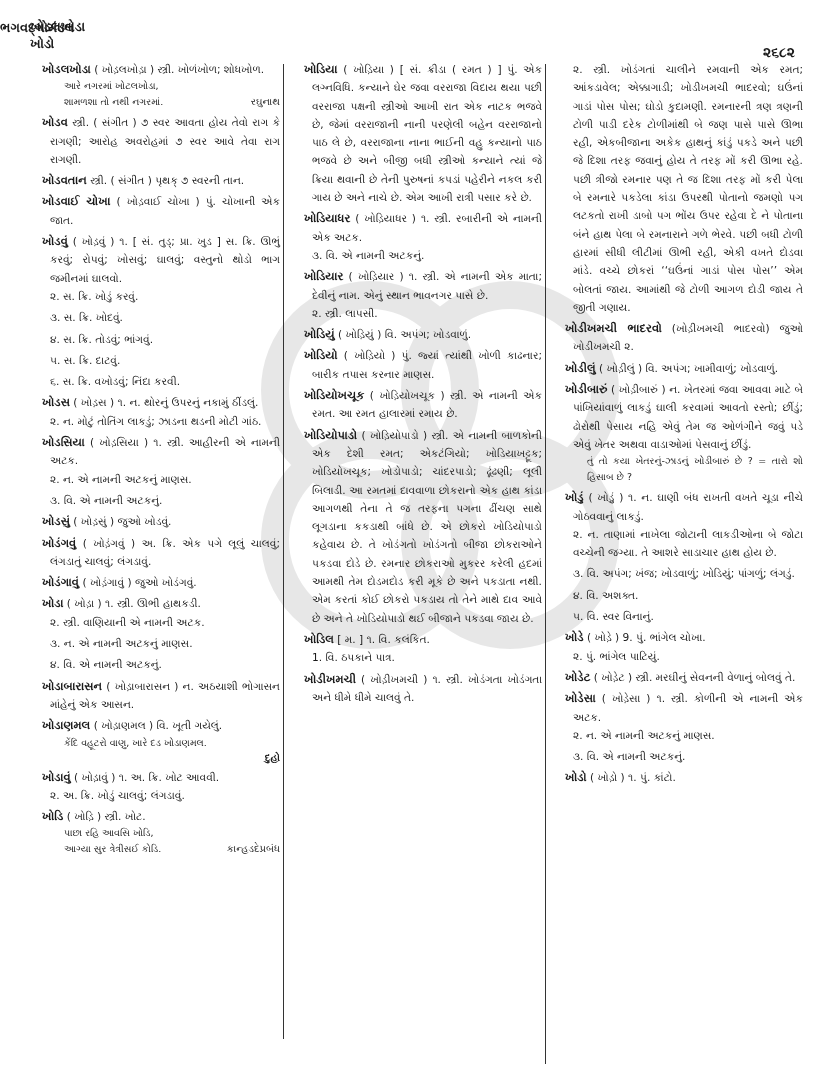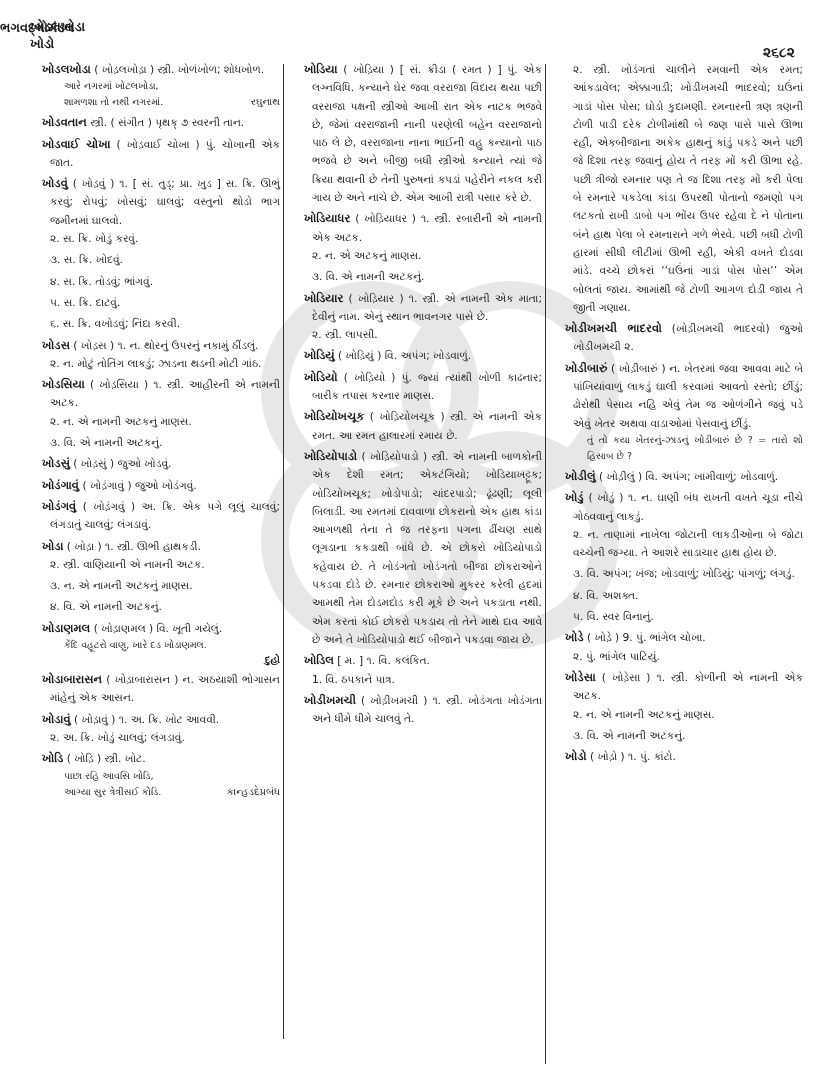--- a/index.html
+++ b/index.html
@@ -62,20 +62,23 @@
 <div class="divider div1"></div>
 <div class="divider div2"></div>
 
 <div class="col col1">
     <div class="entry">
       <div class="hang"><span class="hw">ખોડલખોડા</span> <span class="body">( ખોડ઼લખોડ઼ા ) સ્ત્રી. ખોળંખોળ; શોધખોળ.</span></div>
       <div class="quote"><span>આરે નગરમાં ખોટલખોડા,</span></div>
       <div class="quote"><span class="src">રઘુનાથ</span><span>શામળશા તો નથી નગરમાં.</span></div>
     </div>
     <div class="entry">
+      <div class="hang"><span class="hw">ખોડવ</span> <span class="body">સ્ત્રી. ( સંગીત ) ૭ સ્વર આવતા હોય તેવો રાગ કે રાગણી; આરોહ અવરોહમાં ૭ સ્વર આવે તેવા રાગ રાગણી.</span></div>
+    </div>
+    <div class="entry">
       <div class="hang"><span class="hw">ખોડવતાન</span> <span class="body">સ્ત્રી. ( સંગીત ) પૃથક્ ૭ સ્વરની તાન.</span></div>
     </div>
     <div class="entry">
       <div class="hang"><span class="hw">ખોડવાઈ ચોખા</span> <span class="body">( ખોડ઼વાઈ ચોખા ) પું. ચોખાની એક જાત.</span></div>
     </div>
     <div class="entry">
       <div class="hang"><span class="hw">ખોડવું</span> <span class="body">( ખોડ઼વું ) ૧. [ સં. તુડ્; પ્રા. ખુડ ] સ. ક્રિ. ઊભું કરવું; રોપવું; ખોસવું; ઘાલવું; વસ્તુનો થોડો ભાગ જમીનમાં ઘાલવો.</span></div>
       <div class="sub">૨. સ. ક્રિ. ખોડું કરવું.</div>
       <div class="sub">૩. સ. ક્રિ. ખોદવું.</div>
       <div class="sub">૪. સ. ક્રિ. તોડવું; ભાંગવું.</div>
@@ -88,56 +91,55 @@
     </div>
     <div class="entry">
       <div class="hang"><span class="hw">ખોડસિયા</span> <span class="body">( ખોડ઼સિયા ) ૧. સ્ત્રી. આહીરની એ નામની અટક.</span></div>
       <div class="sub">૨. ન. એ નામની અટકનું માણસ.</div>
       <div class="sub">૩. વિ. એ નામની અટકનું.</div>
     </div>
     <div class="entry">
       <div class="hang"><span class="hw">ખોડસું</span> <span class="body">( ખોડ઼સું ) જુઓ ખોડવું.</span></div>
     </div>
     <div class="entry">
+      <div class="hang"><span class="hw">ખોડંગવું</span> <span class="body">( ખોડ઼ંગવું ) અ. ક્રિ. એક પગે લૂલું ચાલવું; લંગડાતું ચાલવું; લંગડાવું.</span></div>
+    </div>
+    <div class="entry">
       <div class="hang"><span class="hw">ખોડંગાવું</span> <span class="body">( ખોડ઼ંગાવું ) જુઓ ખોડંગવું.</span></div>
-    </div>
-    <div class="entry">
-      <div class="hang"><span class="hw">ખોડંગવું</span> <span class="body">( ખોડ઼ંગવું ) અ. ક્રિ. એક પગે લૂલું ચાલવું; લંગડાતું ચાલવું; લંગડાવું.</span></div>
     </div>
     <div class="entry">
       <div class="hang"><span class="hw">ખોડા</span> <span class="body">( ખોડ઼ા ) ૧. સ્ત્રી. ઊભી હાથકડી.</span></div>
       <div class="sub">૨. સ્ત્રી. વાણિયાની એ નામની અટક.</div>
       <div class="sub">૩. ન. એ નામની અટકનું માણસ.</div>
       <div class="sub">૪. વિ. એ નામની અટકનું.</div>
     </div>
     <div class="entry">
+      <div class="hang"><span class="hw">ખોડાબારાસન</span> <span class="body">( ખોડ઼ાબારાસન ) ન. અઠયાશી ભોગાસન માંહેનું એક આસન.</span></div>
+    </div>
+    <div class="entry">
       <div class="hang"><span class="hw">ખોડાણમલ</span> <span class="body">( ખોડ઼ાણમલ ) વિ. ખૂતી ગયેલું.</span></div>
       <div class="quote"><span>કેંદિ વહૂટરો વાણુ, ખારે દડ ખોડાણમલ.</span></div>
       <div class="right-tag">દુહો</div>
     </div>
     <div class="entry">
-      <div class="hang"><span class="hw">ખોડાબારાસન</span> <span class="body">( ખોડ઼ાબારાસન ) ન. અઠયાશી ભોગાસન માંહેનું એક આસન.</span></div>
-    </div>
-    <div class="entry">
       <div class="hang"><span class="hw">ખોડાવું</span> <span class="body">( ખોડ઼ાવું ) ૧. અ. ક્રિ. ખોટ આવવી.</span></div>
       <div class="sub">૨. અ. ક્રિ. ખોડું ચાલવું; લંગડાવું.</div>
     </div>
     <div class="entry">
       <div class="hang"><span class="hw">ખોડિ</span> <span class="body">( ખોડ઼િ ) સ્ત્રી. ખોટ.</span></div>
       <div class="quote"><span>પાછા રહિ આવસિ ખોડિ,</span></div>
       <div class="quote"><span class="src">કાન્હડદેપ્રબંધ</span><span>આગ્યા સુર ત્રેત્રીસઈ કોડિ.</span></div>
     </div>
   </div>
 <div class="col col2">
     <div class="entry">
       <div class="hang"><span class="hw">ખોડિયા</span> <span class="body">( ખોડ઼િયા ) [ સં. ક્રીડા ( રમત ) ] પું. એક લગ્નવિધિ. કન્યાને ઘેર જવા વરરાજા વિદાય થયા પછી વરરાજા પક્ષની સ્ત્રીઓ આખી રાત એક નાટક ભજવે છે, જેમાં વરરાજાની નાની પરણેલી બહેન વરરાજાનો પાઠ લે છે, વરરાજાના નાના ભાઈની વહુ કન્યાનો પાઠ ભજવે છે અને બીજી બધી સ્ત્રીઓ કન્યાને ત્યાં જે ક્રિયા થવાની છે તેની પુરુષનાં કપડાં પહેરીને નકલ કરી ગાય છે અને નાચે છે. એમ આખી રાત્રી પસાર કરે છે.</span></div>
     </div>
     <div class="entry">
       <div class="hang"><span class="hw">ખોડિયાધર</span> <span class="body">( ખોડ઼િયાધર ) ૧. સ્ત્રી. રબારીની એ નામની એક અટક.</span></div>
-      <div class="sub">૨. ન. એ અટકનું માણસ.</div>
       <div class="sub">૩. વિ. એ નામની અટકનું.</div>
     </div>
     <div class="entry">
       <div class="hang"><span class="hw">ખોડિયાર</span> <span class="body">( ખોડ઼િયાર ) ૧. સ્ત્રી. એ નામની એક માતા; દેવીનું નામ. એનું સ્થાન ભાવનગર પાસે છે.</span></div>
       <div class="sub">૨. સ્ત્રી. લાપસી.</div>
     </div>
     <div class="entry">
       <div class="hang"><span class="hw">ખોડિયું</span> <span class="body">( ખોડ઼િયું ) વિ. અપંગ; ખોડવાળું.</span></div>
     </div>
     <div class="entry">
@@ -158,38 +160,41 @@
     </div>
   </div>
 <div class="col col3">
     <div class="entry">
       <div class="cont"><span class="body">૨. સ્ત્રી. ખોડંગતાં ચાલીને રમવાની એક રમત; આંકડાવેલ; એક્કાગાડી; ખોડીખમચી ભાદરવો; ઘઉંનાં ગાડાં પોસ પોસ; ઘોડો કુદામણી. રમનારની ત્રણ ત્રણની ટોળી પાડી દરેક ટોળીમાંથી બે જણ પાસે પાસે ઊભા રહી, એકબીજાના અકેક હાથનું કાંડું પકડે અને પછી જે દિશા તરફ જવાનું હોય તે તરફ મોં કરી ઊભા રહે. પછી ત્રીજો રમનાર પણ તે જ દિશા તરફ મોં કરી પેલા બે રમનારે પકડેલા કાંડા ઉપરથી પોતાનો જમણો પગ લટકતો રાખી ડાબો પગ ભોંય ઉપર રહેવા દે ને પોતાના બંને હાથ પેલા બે રમનારાને ગળે ભેરવે. પછી બધી ટોળી હારમાં સીધી લીટીમાં ઊભી રહી, એકી વખતે દોડવા માંડે. વચ્ચે છોકરાં ‘‘ઘઉંનાં ગાડાં પોસ પોસ’’ એમ બોલતાં જાય. આમાંથી જે ટોળી આગળ દોડી જાય તે જીતી ગણાય.</span></div>
     </div>
     <div class="entry">
       <div class="hang"><span class="hw">ખોડીખમચી ભાદરવો</span> <span class="body">(ખોડ઼ીખમચી ભાદરવો) જુઓ ખોડીખમચી ૨.</span></div>
     </div>
     <div class="entry">
+      <div class="hang"><span class="hw">ખોડીલું</span> <span class="body">( ખોડ઼ીલું ) વિ. અપંગ; ખામીવાળું; ખોડવાળું.</span></div>
+    </div>
+    <div class="entry">
       <div class="hang"><span class="hw">ખોડીબારું</span> <span class="body">( ખોડ઼ીબારું ) ન. ખેતરમાં જવા આવવા માટે બે પાંખિયાંવાળું લાકડું ઘાલી કરવામાં આવતો રસ્તો; છીંડું; ઢોરોથી પેસાય નહિ એવું તેમ જ ઓળંગીને જવું પડે એવું ખેતર અથવા વાડાઓમાં પેસવાનું છીંડું.</span></div>
       <div class="quote"><span>તું તો કયા ખેતરનું-ઝાડનું ખોડીબારું છે ? = તારો શો હિસાબ છે ?</span></div>
-    </div>
-    <div class="entry">
-      <div class="hang"><span class="hw">ખોડીલું</span> <span class="body">( ખોડ઼ીલું ) વિ. અપંગ; ખામીવાળું; ખોડવાળું.</span></div>
     </div>
     <div class="entry">
       <div class="hang"><span class="hw">ખોડું</span> <span class="body">( ખોડ઼ું ) ૧. ન. ઘાણી બંધ રાખતી વખતે ચૂડા નીચે ગોઠવવાનું લાકડું.</span></div>
       <div class="sub">૨. ન. તાણામાં નાખેલા જોટાની લાકડીઓના બે જોટા વચ્ચેની જગ્યા. તે આશરે સાડાચાર હાથ હોય છે.</div>
       <div class="sub">૩. વિ. અપંગ; ખંજ; ખોડવાળું; ખોડિયું; પાંગળું; લંગડું.</div>
       <div class="sub">૪. વિ. અશક્ત.</div>
       <div class="sub">૫. વિ. સ્વર વિનાનું.</div>
     </div>
     <div class="entry">
       <div class="hang"><span class="hw">ખોડે</span> <span class="body">( ખોડ઼ે ) 9. પું. ભાંગેલ ચોખા.</span></div>
       <div class="sub">૨. પું. ભાંગેલ પાટિયું.</div>
     </div>
     <div class="entry">
+      <div class="hang"><span class="hw">ખોડેટ</span> <span class="body">( ખોડ઼ેટ ) સ્ત્રી. મરઘીનું સેવનની વેળાનું બોલવું તે.</span></div>
+    </div>
+    <div class="entry">
       <div class="hang"><span class="hw">ખોડેસા</span> <span class="body">( ખોડ઼ેસા ) ૧. સ્ત્રી. કોળીની એ નામની એક અટક.</span></div>
       <div class="sub">૨. ન. એ નામની અટકનું માણસ.</div>
       <div class="sub">૩. વિ. એ નામની અટકનું.</div>
     </div>
     <div class="entry">
       <div class="hang"><span class="hw">ખોડો</span> <span class="body">( ખોડ઼ો ) ૧. પું. કાંટો.</span></div>
     </div>
   </div>
 
 </body></html>

